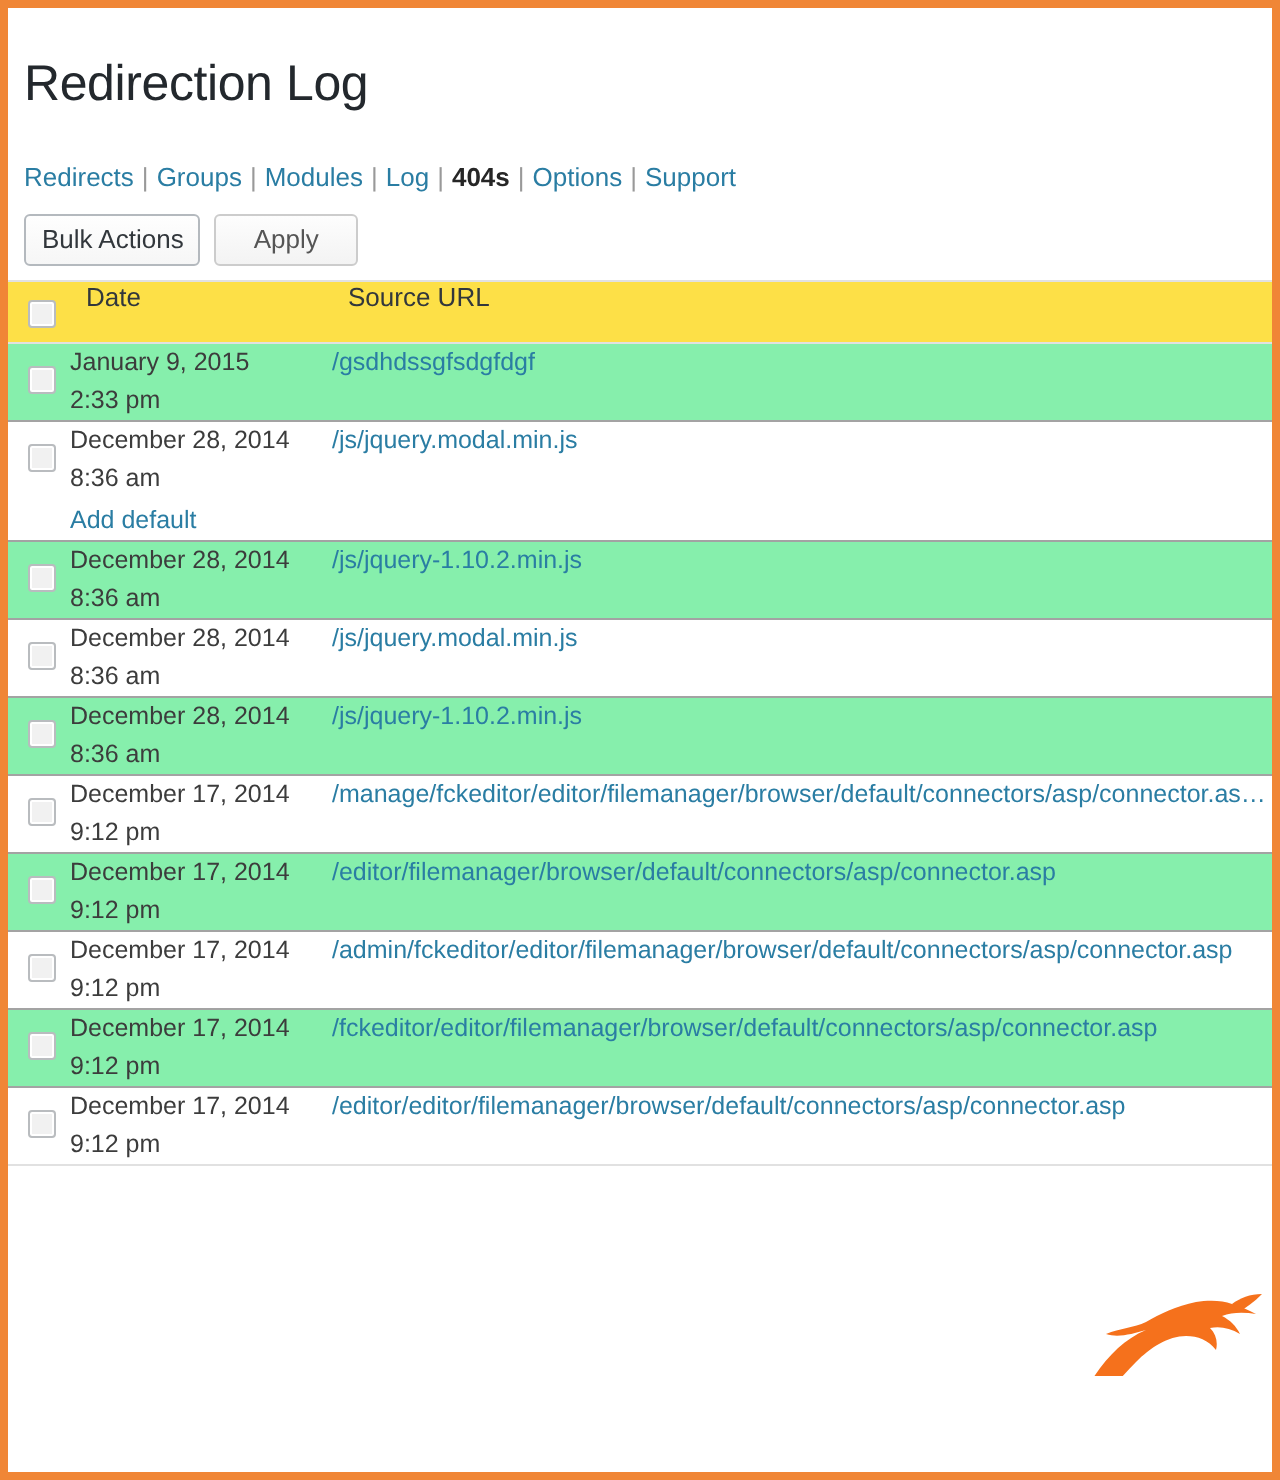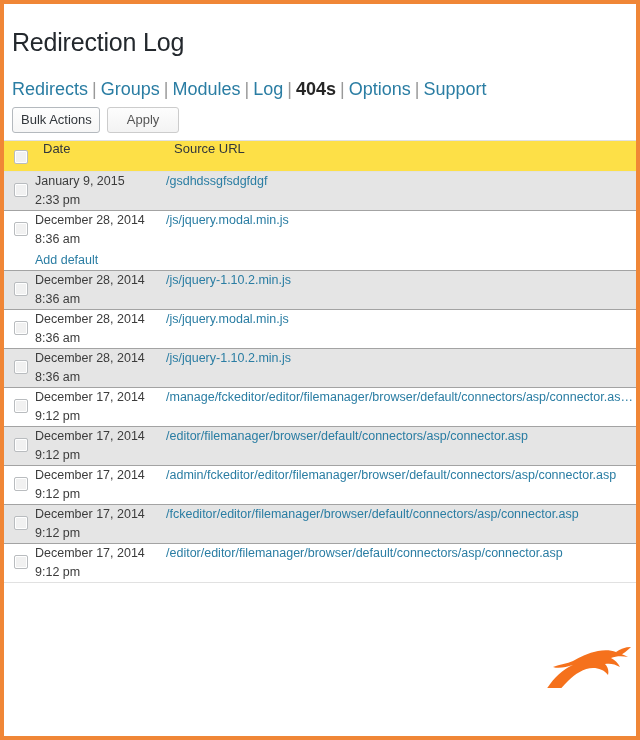--- a/index.html
+++ b/index.html
@@ -38,21 +38,21 @@
     font-weight: 400;
     color: #23282d;
     padding: 6px 0 4px 8px;
     line-height: 30px;
     letter-spacing: -0.2px;
   }
 
   
   .subnav {
     padding: 2px 0 6px 8px;
-    font-size: 18px;
+    font-size: 13px;
     line-height: 18px;
     color: #555;
     white-space: nowrap;
   }
   .subnav a {
     color: #2a7da3;
     text-decoration: none;
   }
   .subnav a.current {
     color: #262626;
@@ -139,21 +139,21 @@
     font-size: 13px;
     color: #32373c;
     border-bottom: 1px solid #e1e1e1;
     padding-top: 8px;
   }
   thead th.th-date { padding-left: 8px; }
   thead th.th-url  { padding-left: 8px; }
   thead th.th-check { padding-left: 10px; padding-top: 9px; }
 
   tbody tr { background: #ffffff; }
-  tbody tr.alt { background: #e5e5e5; }
+  tbody tr.alt { background: #86efac; }
   tbody td {
     padding: 10px 8px 12px 8px;
     font-size: 12.5px;
     line-height: 19px;
     color: #32373c;
     border-top: 1px solid #a3a3a3;
   }
   tbody tr:first-child td { border-top: none; }
   tbody td.cell-check {
     padding-left: 10px;

